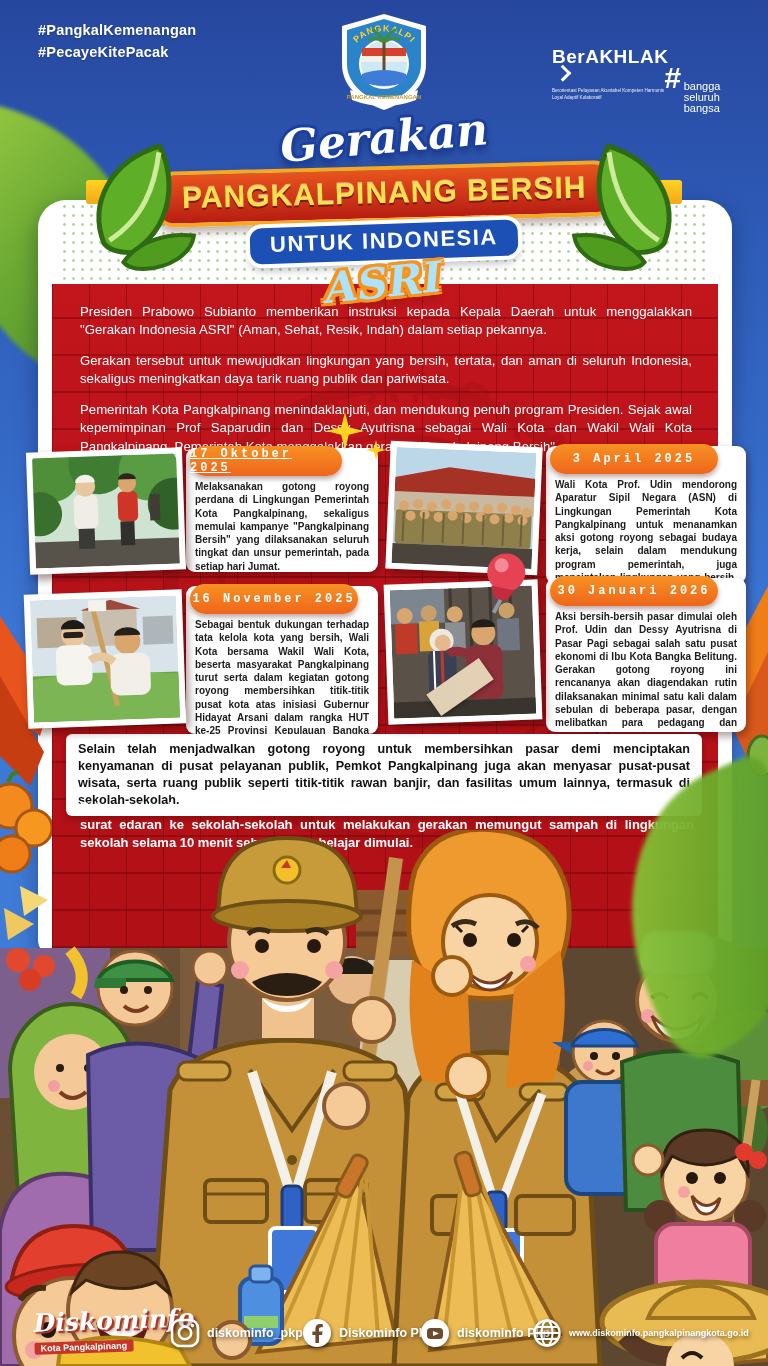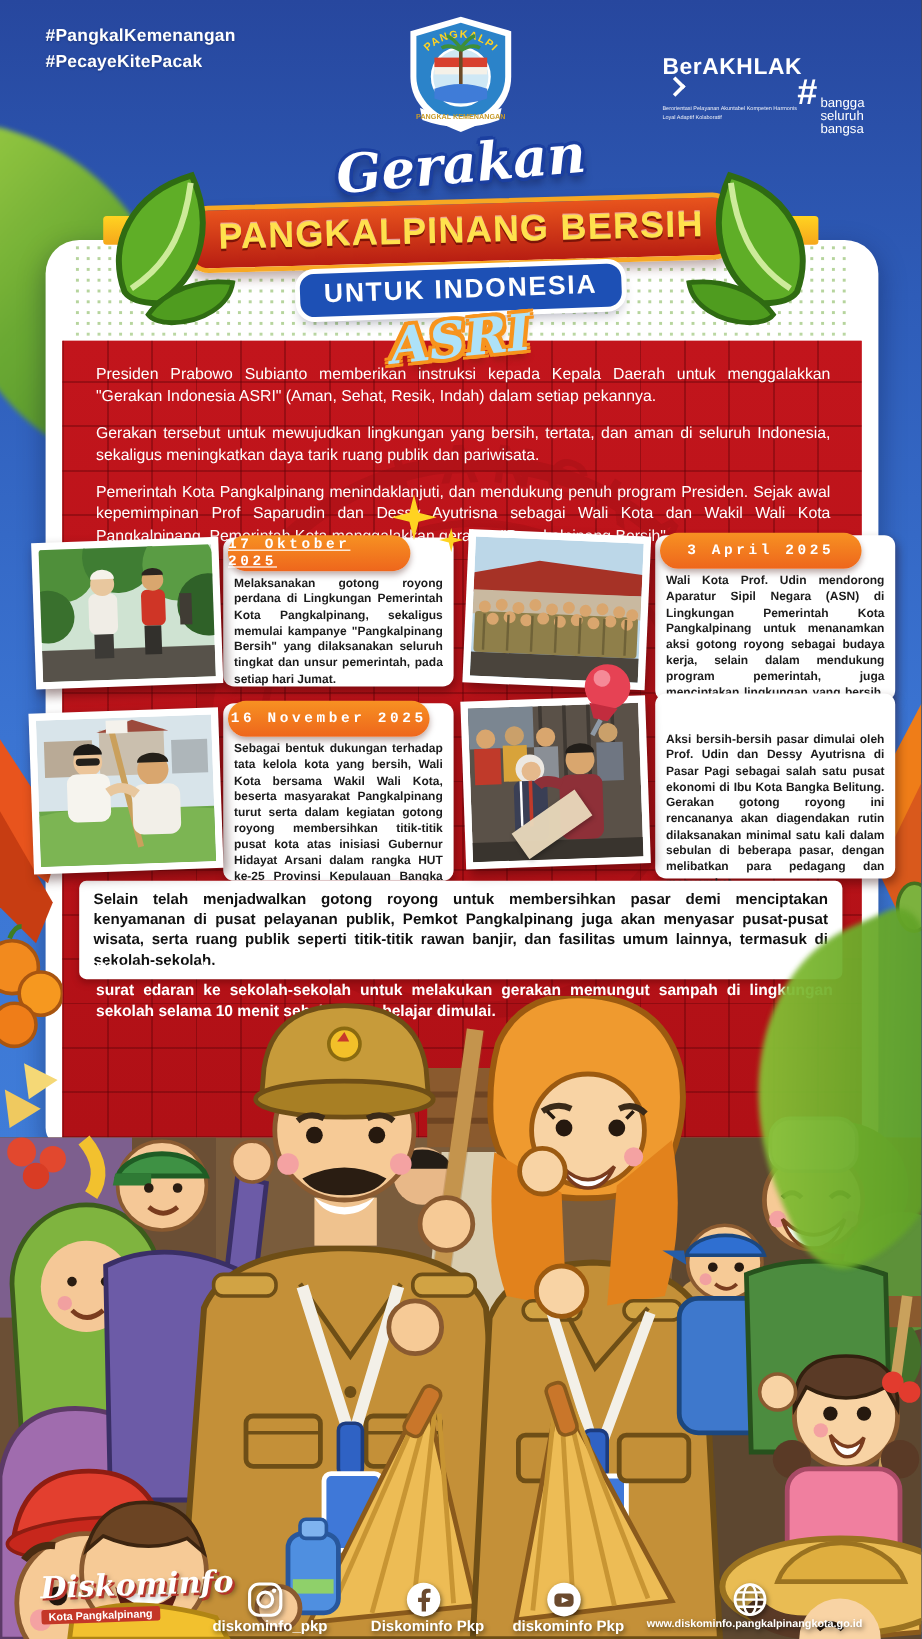--- a/index.html
+++ b/index.html
@@ -56,21 +56,21 @@
   .sparkle{z-index:8;background:#ffd321;clip-path:polygon(50% 0%,60% 40%,100% 50%,60% 60%,50% 100%,40% 60%,0% 50%,40% 40%);filter:drop-shadow(1px 2px 1px rgba(120,60,0,.4));}
   .tape{z-index:8;background:rgba(233,217,188,.95);transform:rotate(-35deg);box-shadow:0 2px 4px rgba(0,0,0,.3);}
   
   .closebox{left:66px;top:734px;width:612px;background:#fff;border-radius:6px;padding:7px 12px;z-index:5;
     color:#111;font-size:12.6px;font-weight:600;line-height:1.35;text-align:justify;box-shadow:0 3px 6px rgba(60,0,0,.35);}
   .closenote{left:80px;top:798px;width:614px;z-index:5;color:#fff;font-size:13px;font-weight:600;line-height:1.4;text-align:justify;}
   
   .dlogo{left:34px;top:1306px;z-index:12;transform:rotate(-2deg);}
   .dlogo .t{font-family:"DejaVu Serif",serif;font-style:italic;font-weight:bold;font-size:25px;color:#fff;text-shadow:2px 2px 0 #b5342a,3px 3px 4px rgba(0,0,0,.4);}
   .dlogo .s{margin-top:-2px;text-align:center;background:#c43728;color:#fff;font-size:9px;font-weight:bold;padding:1px 6px;border-radius:2px;display:inline-block;}
-  .social{z-index:12;display:flex;align-items:center;color:#fff;filter:drop-shadow(1px 2px 2px rgba(0,0,0,.55));flex-direction:column;}
+  .social{z-index:12;display:flex;align-items:center;color:#fff;filter:drop-shadow(1px 2px 2px rgba(0,0,0,.55));}
   .social .lbl{margin-left:7px;font-size:12.5px;font-weight:bold;}
   .social .lbl.small{font-size:9px;}
   .deco-blur{filter:blur(2px);z-index:10;}
   .leafblur{background:linear-gradient(115deg,#9ccf3d 0%,#6fae2c 45%,#4c8f22 100%);opacity:.95;}
 </style>
 </head>
 <body>
 
 <div id="poster">
 
@@ -272,20 +272,21 @@
       <circle cx="92" cy="46" r="12" fill="#d9a66e"></circle>
         <path d="M80 40 a12 8 0 0 1 24 0z" fill="#221e1a"></path>
       <rect x="74" y="58" width="36" height="54" rx="8" fill="#8e3038"></rect>
       <path d="M76 66 Q62 60 56 66" stroke="#8e3038" stroke-width="9" fill="none"></path>
       <rect x="0" y="112" width="142" height="16" fill="#39342e"></rect>
     </svg>
   </div>
   <div class="abs panel" style="left:546px;top:578px;width:200px;height:154px;">
     <div class="txt">Aksi bersih-bersih pasar dimulai oleh Prof. Udin dan Dessy Ayutrisna di Pasar Pagi sebagai salah satu pusat ekonomi di Ibu Kota Bangka Belitung. Gerakan gotong royong ini rencananya akan diagendakan rutin dilaksanakan minimal satu kali dalam sebulan di beberapa pasar, dengan melibatkan para pedagang dan masyarakat.</div>
   </div>
+  <div class="abs dbanner" style="left:550px;top:576px;width:168px;height:30px;">30 Januari 2026</div>
 
   <svg class="abs" style="left:474px;top:550px;z-index:9;transform:rotate(12deg);" width="58" height="66" viewBox="0 0 58 66">
     <circle cx="30" cy="22" r="19" fill="#e64254"></circle>
       <circle cx="24" cy="16" r="7" fill="#f58a97"></circle>
     <path d="M18 38 L42 38 L36 50 L24 50Z" fill="#c22c3e"></path>
     <line x1="30" y1="50" x2="26" y2="64" stroke="#8f9aa6" stroke-width="4"></line>
   </svg>
   <div class="abs tape" style="left:428px;top:674px;width:64px;height:26px;"></div>
 
   <div class="abs closebox">Selain telah menjadwalkan gotong royong untuk membersihkan pasar demi menciptakan kenyamanan di pusat pelayanan publik, Pemkot Pangkalpinang juga akan menyasar pusat-pusat wisata, serta ruang publik seperti titik-titik rawan banjir, dan fasilitas umum lainnya, termasuk di sekolah-sekolah.</div>

